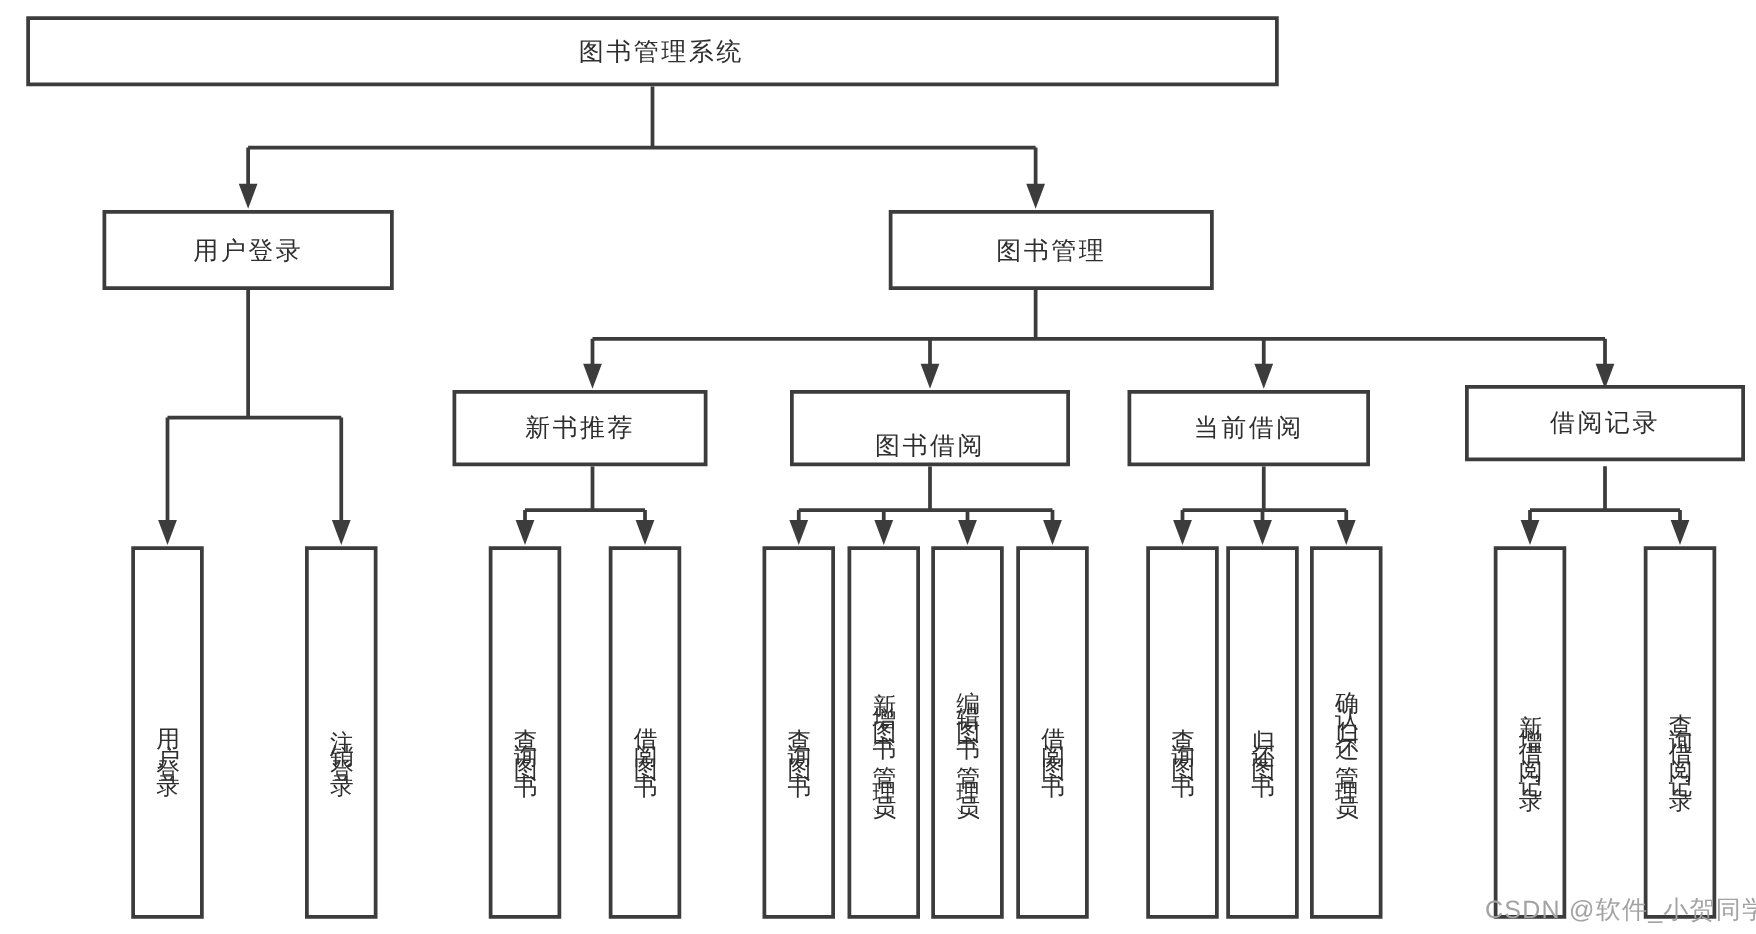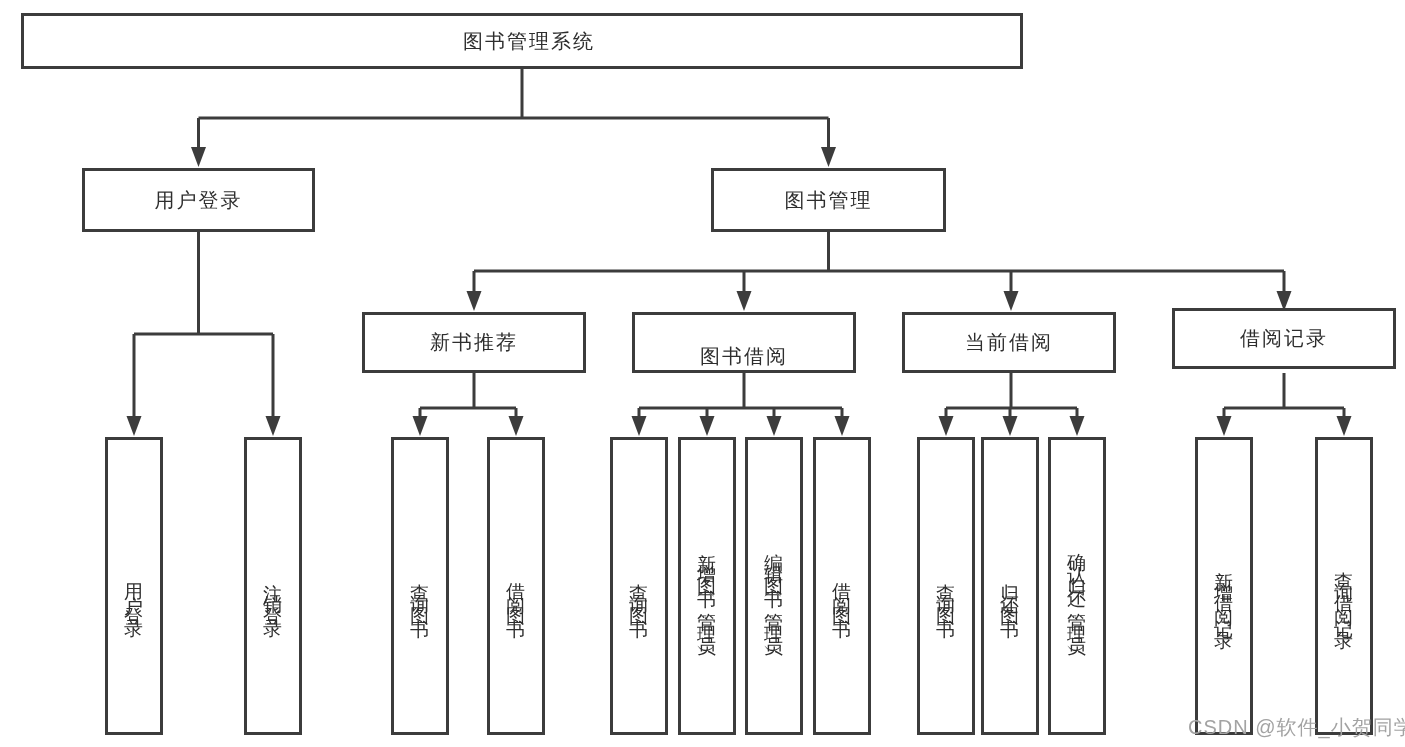--- a/index.html
+++ b/index.html
@@ -110,31 +110,31 @@
       M1336.5 416 L1351.5 416 L1344 436 Z"></path>
   </svg>
 
   <div class="node hbox" style="left:21px;top:13px;width:1002px;height:56px;padding-left:14px;">
     <span>图书管理系统</span>
   </div>
 
   <div class="node hbox" style="left:82px;top:168px;width:233px;height:64px;">
     <span>用户登录</span>
   </div>
-  <div class="node hbox" style="left:711px;top:168px;width:235px;height:64px;">
+  <div class="node hbox" style="left:711px;top:168px;width:260px;height:64px;">
     <span>图书管理</span>
   </div>
 
-  <div class="node hbox" style="left:362px;top:312px;width:224px;height:61px;align-items:center;">
+  <div class="node hbox" style="left:362px;top:312px;width:204px;height:61px;align-items:center;">
     <span>新书推荐</span>
   </div>
   <div class="node hbox" style="left:632px;top:312px;width:224px;height:61px;align-items:flex-end;">
     <span>图书借阅</span>
   </div>
-  <div class="node hbox" style="left:902px;top:312px;width:214px;height:61px;">
+  <div class="node hbox" style="left:902px;top:312px;width:194px;height:61px;">
     <span>当前借阅</span>
   </div>
   <div class="node hbox" style="left:1172px;top:308px;width:224px;height:61px;">
     <span>借阅记录</span>
   </div>
 
   <div class="node vbox" style="left:105px;">
     <span class="vtext">用户登录</span>
   </div>
   <div class="node vbox" style="left:244px;">

